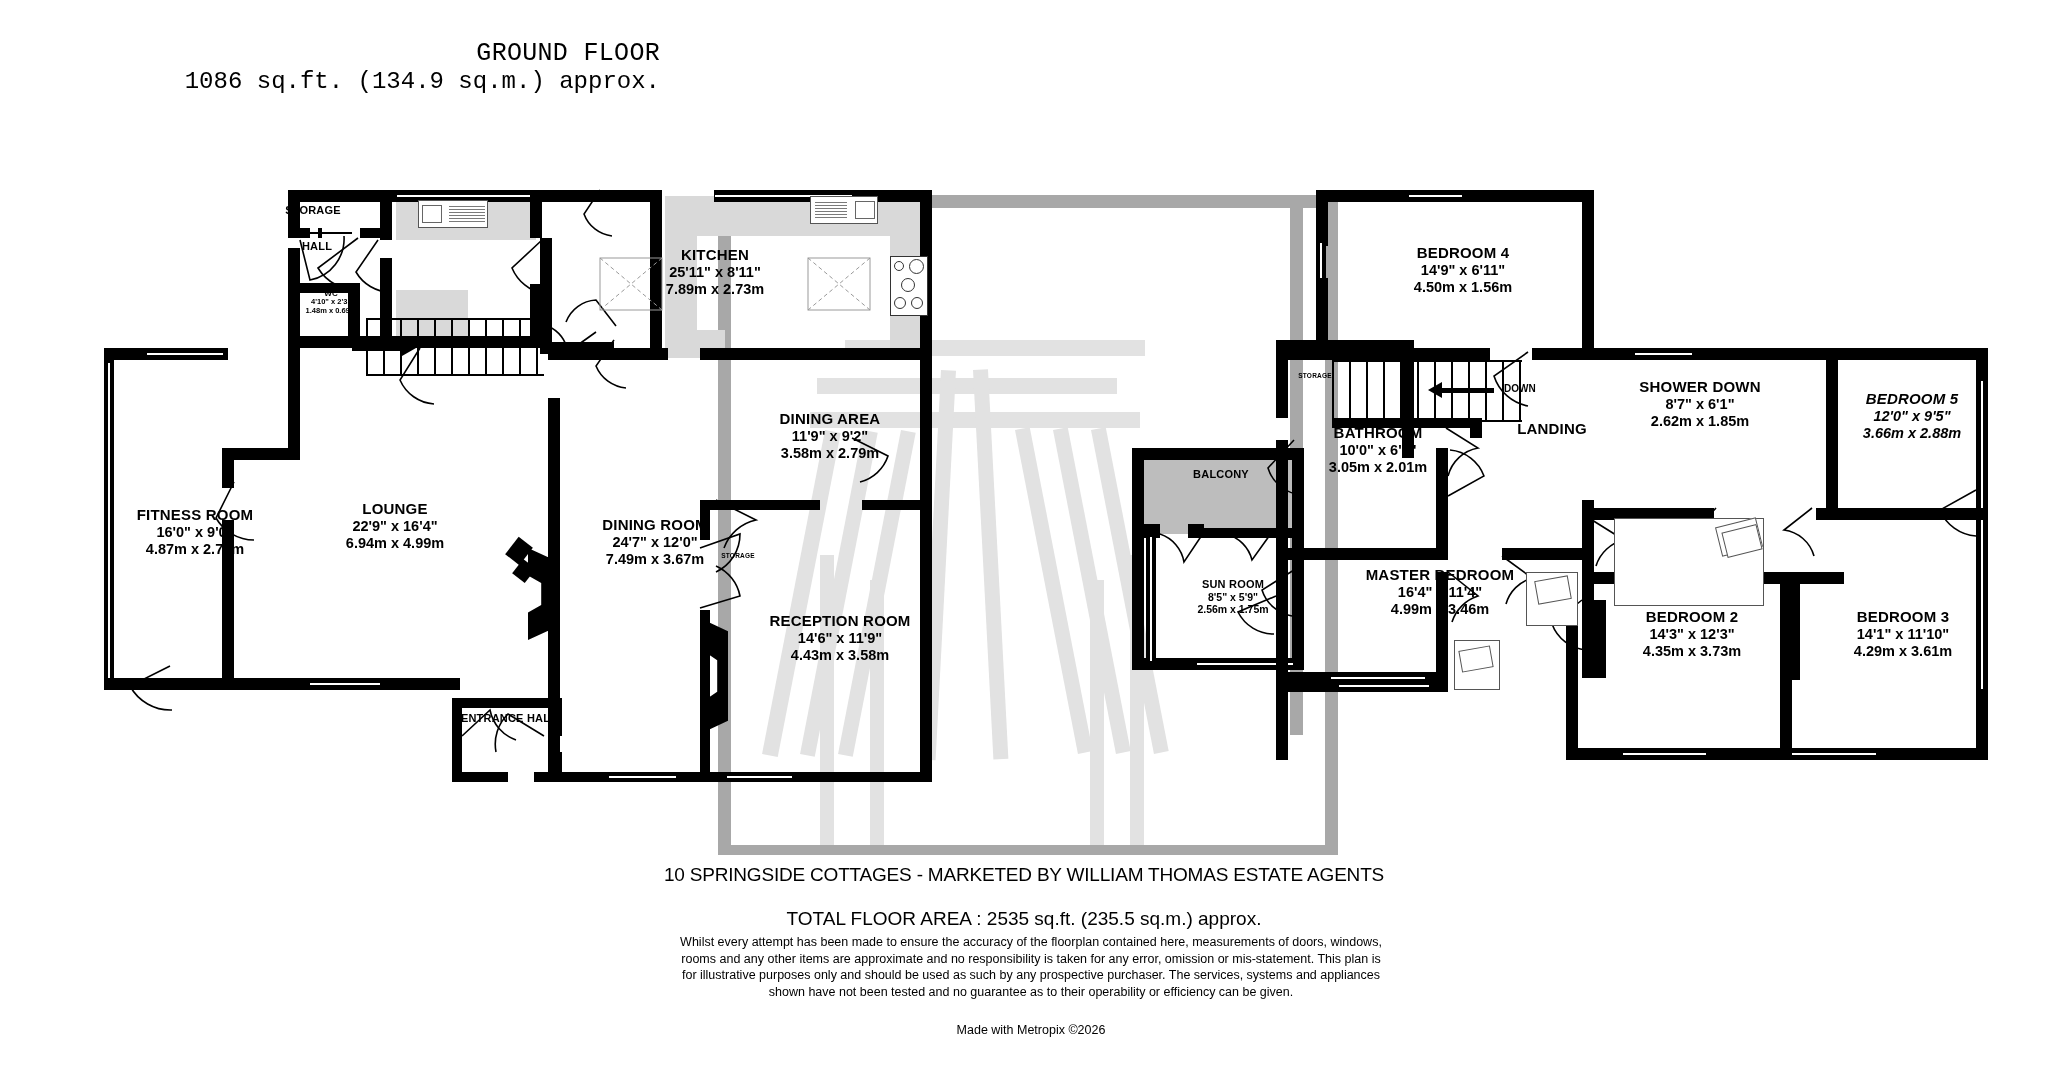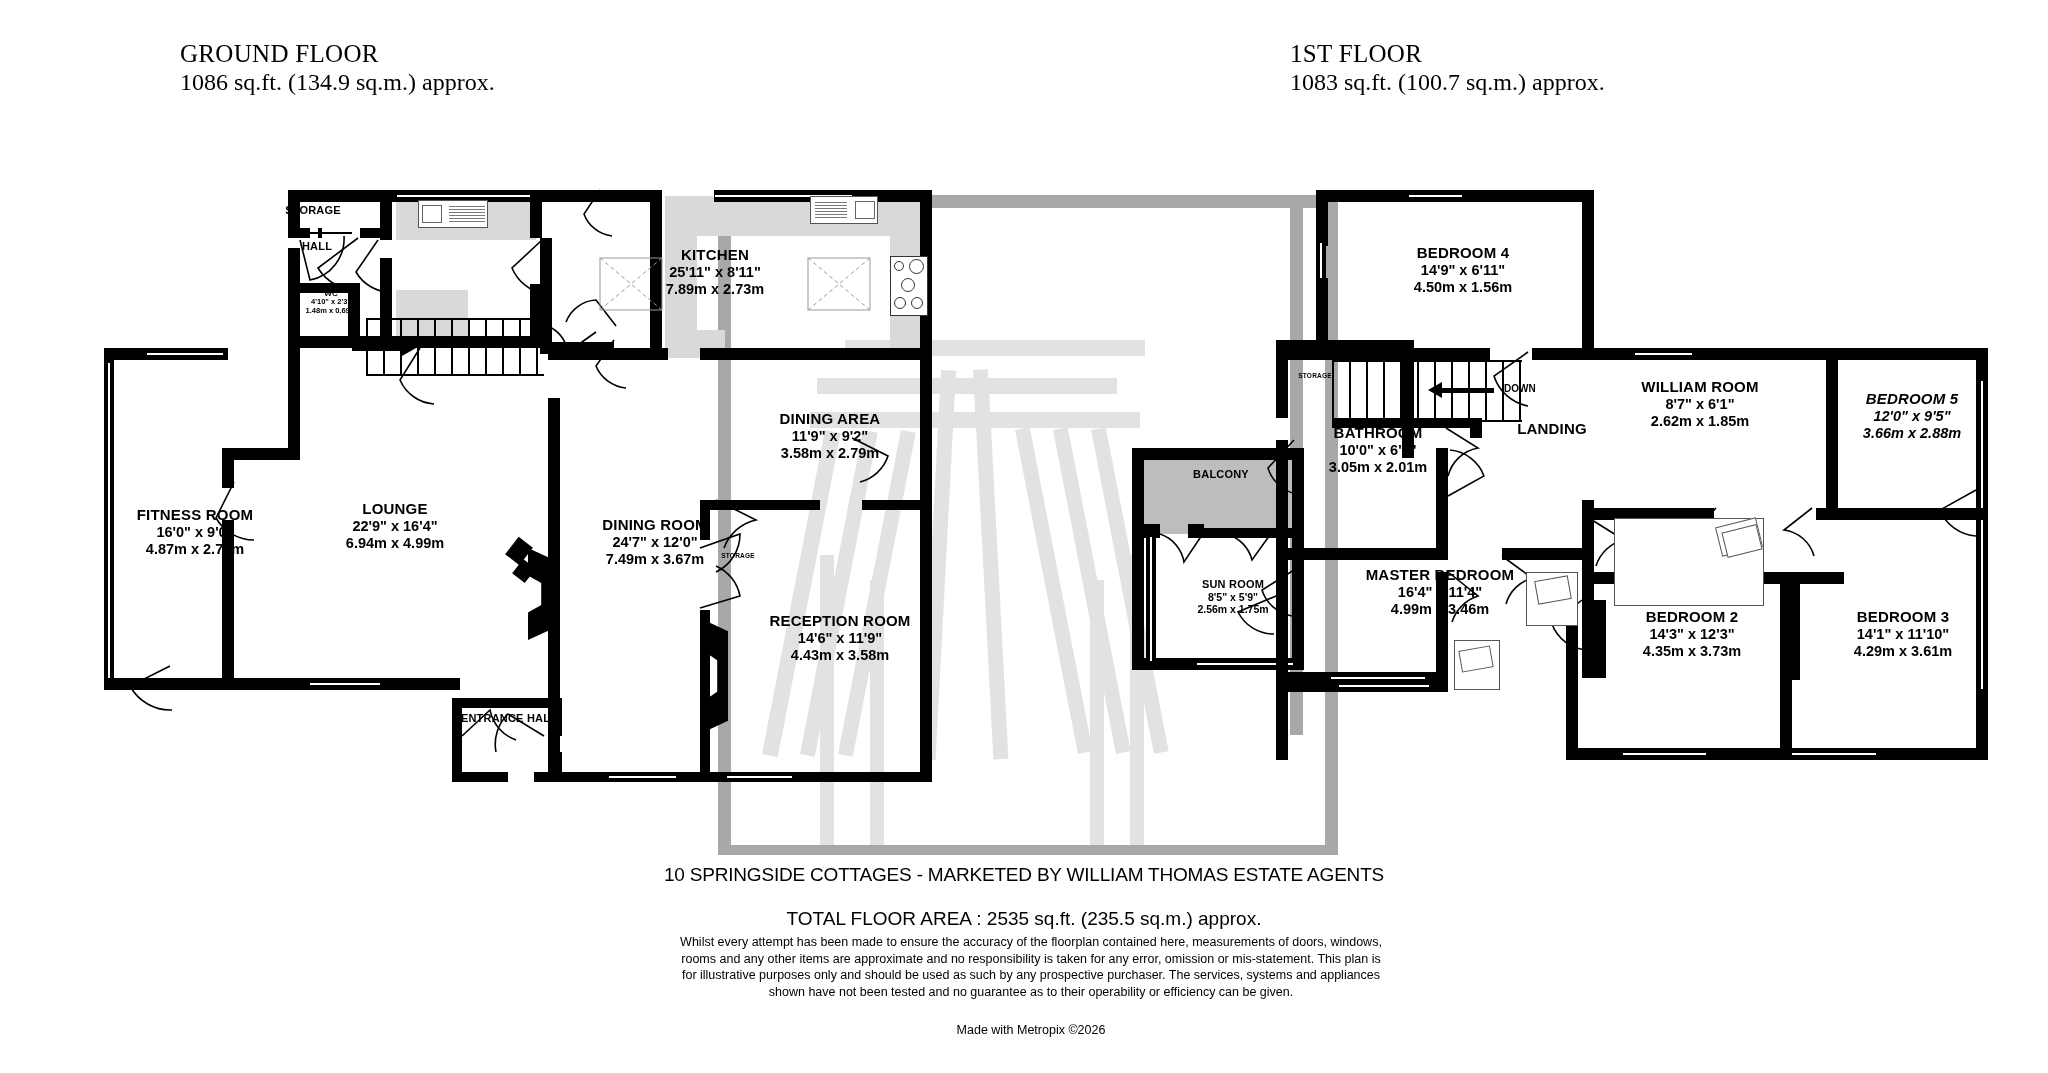--- a/index.html
+++ b/index.html
@@ -12,23 +12,23 @@
     position: relative;
     width: 2048px;
     height: 1073px;
     background: #ffffff;
     overflow: hidden;
   }
 
   
   .floor-head {
     position: absolute;
-    text-align: left;
+    text-align: right;
     color: #000;
-    font-family: Liberation Serif, serif;
+    font-family: Liberation Mono, monospace;
   }
   .floor-head .fh-title {
     font-size: 25px;
     letter-spacing: .3px;
     line-height: 28px;
     white-space: nowrap;
   }
   .floor-head .fh-sub {
     font-size: 24px;
     line-height: 28px;
@@ -134,24 +134,20 @@
 </head>
 <body>
 
 <div id="page">
 
   <div class="floor-head" style="left:180px; top:40px; width:480px;">
     <div class="fh-title">GROUND FLOOR</div>
     <div class="fh-sub">1086 sq.ft. (134.9 sq.m.) approx.</div>
   </div>
 
-  <div class="floor-head" style="left:1290px; top:40px; width:480px;">
-    <div class="fh-title">1ST FLOOR</div>
-    <div class="fh-sub">1083 sq.ft. (100.7 sq.m.) approx.</div>
-  </div>
 
   <div class="wm" style="left:845px; top:330px; width:330px; height:430px;">
 
     <i style="left:0px;   top:10px;  width:300px; height:16px;"></i>
     <i style="left:-28px; top:48px;  width:300px; height:16px;"></i>
     <i style="left:-35px; top:82px;  width:330px; height:16px;"></i>
     <i style="left:-20px; top:100px; width:16px;  height:330px; transform:rotate(11deg); transform-origin:top left;"></i>
     <i style="left:18px;  top:100px; width:15px;  height:330px; transform:rotate(11deg); transform-origin:top left;"></i>
     <i style="left:56px;  top:100px; width:15px;  height:330px; transform:rotate(11deg); transform-origin:top left;"></i>
     <i style="left:96px;  top:40px;  width:15px;  height:390px; transform:rotate(3deg); transform-origin:top left;"></i>
@@ -526,21 +522,21 @@
     <div class="rn">BATHROOM</div>
     <div class="rd">10'0"  x 6'7"</div>
     <div class="rd">3.05m  x 2.01m</div>
   </div>
 
   <div class="rlabel" style="left:1472px; top:420px; width:160px;">
     <div class="rn">LANDING</div>
   </div>
 
   <div class="rlabel" style="left:1610px; top:378px; width:180px;">
-    <div class="rn">WILLIAM ROOM</div>
+    <div class="rn">SHOWER DOWN</div>
     <div class="rd">8'7"  x 6'1"</div>
     <div class="rd">2.62m  x 1.85m</div>
   </div>
 
   <div class="rlabel" style="left:1822px; top:390px; width:180px;font-style:italic;">
     <div class="rn">BEDROOM 5</div>
     <div class="rd">12'0"  x 9'5"</div>
     <div class="rd">3.66m  x 2.88m</div>
   </div>
 

